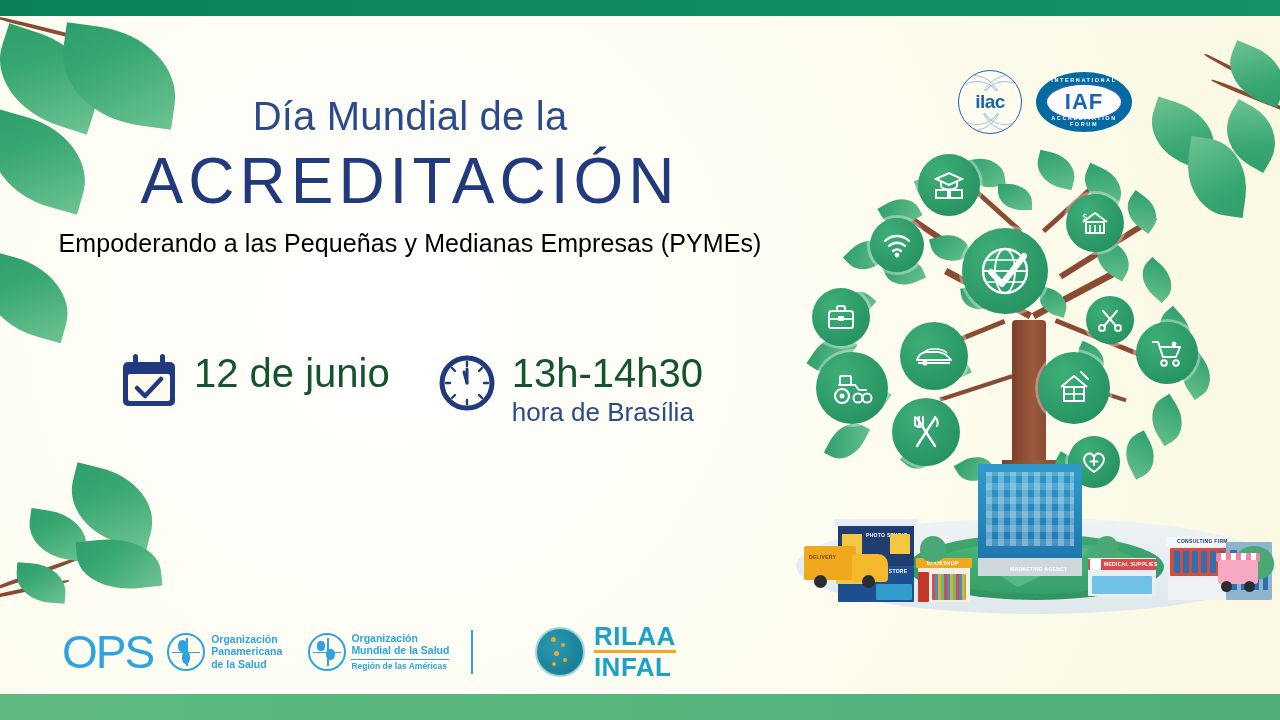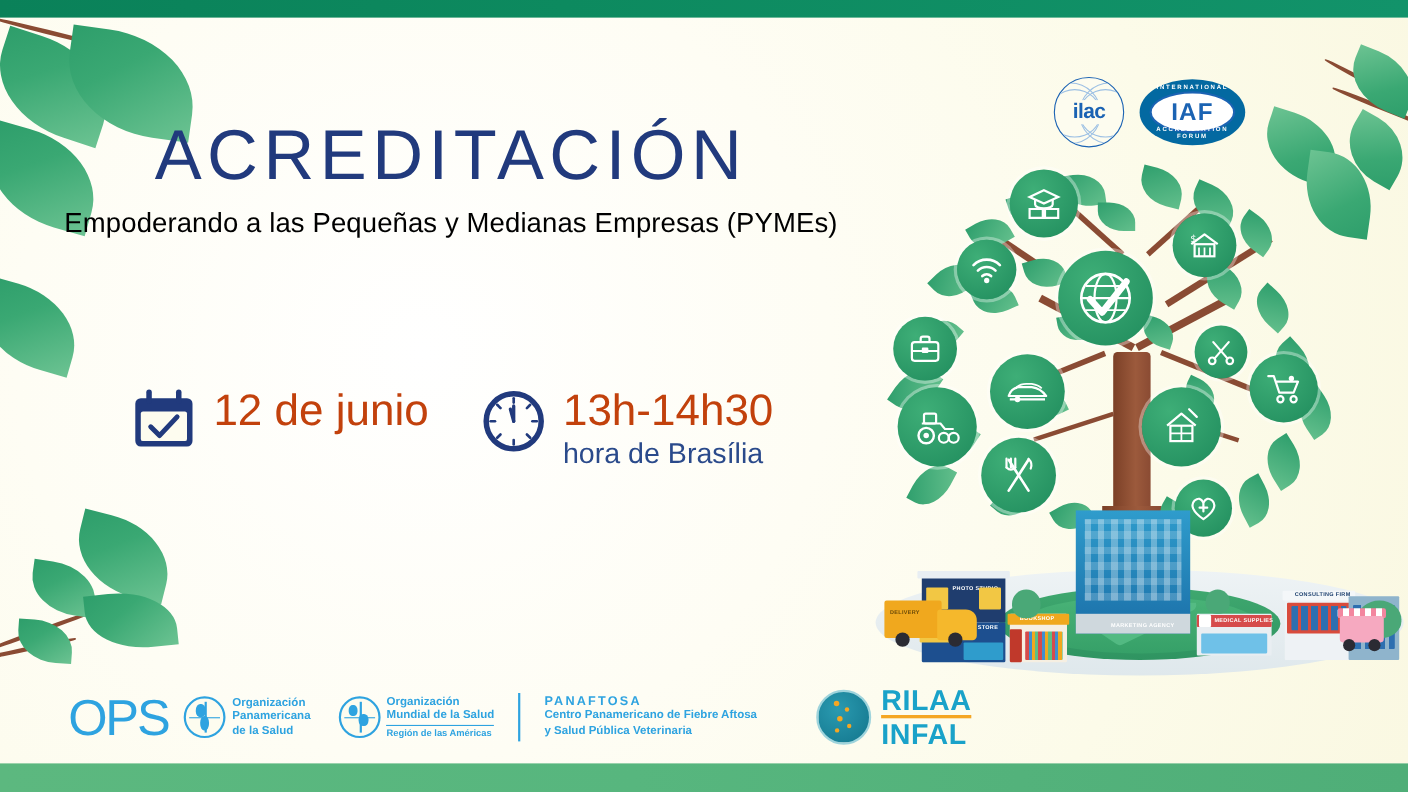--- a/index.html
+++ b/index.html
@@ -33,21 +33,21 @@
   .kicker{font-size:40px;color:#2a4a8b;letter-spacing:.2px;line-height:1;
     font-weight:400;}
   .title{font-size:64px;font-weight:400;color:#213a7d;letter-spacing:5px;
     line-height:1.04;margin-top:12px;}
   .subtitle{font-size:25px;color:#000000;margin-top:14px;letter-spacing:.1px;}
 
   
   .meta{position:absolute;left:118px;top:352px;display:flex;align-items:flex-start;gap:46px;}
   .meta-item{display:flex;align-items:flex-start;gap:14px;}
   .meta-txt{display:flex;flex-direction:column;}
-  .meta-main{font-size:40px;color:#c2410c;line-height:1.08;white-space:nowrap;}
+  .meta-main{font-size:40px;color:#14532d;line-height:1.08;white-space:nowrap;}
   .meta-sub{font-size:26px;color:#2a4a8b;line-height:1.2;margin-top:2px;white-space:nowrap;}
 
   .hashtag{position:absolute;left:345px;top:500px;font-size:27px;color:#4b4b4b;letter-spacing:.5px;}
 
   
   .acc-logos{position:absolute;left:958px;top:70px;display:flex;align-items:center;gap:14px;}
   .ilac-mark{width:62px;height:62px;border-radius:50%;border:1.5px solid #1b63b3;
     display:flex;align-items:center;justify-content:center;position:relative;overflow:hidden;background:#fdfcef;}
   .ilac-mark .ring{position:absolute;border:1px solid #9dc0e4;border-radius:50%;}
   .ilac-text{font-size:19px;font-weight:700;color:#1b63b3;letter-spacing:-.5px;z-index:2;
@@ -178,20 +178,21 @@
     <div class="iaf-mark">
       <span class="iaf-top">INTERNATIONAL</span>
       <div class="iaf-inner">
         <span class="iaf-text">IAF</span>
       </div>
       <span class="iaf-bot">ACCREDITATION FORUM</span>
     </div>
   </div>
 
   <div class="head">
+    <div class="kicker">Día Mundial de la</div>
     <div class="title">ACREDITACIÓN</div>
     <div class="subtitle">Empoderando a las Pequeñas y Medianas Empresas (PYMEs)</div>
   </div>
 
   <div class="meta">
     <div class="meta-item">
       <svg width="62" height="62" viewBox="0 0 62 62">
         <rect x="5" y="10" width="52" height="44" rx="5" fill="#213a7d"></rect>
         <rect x="10" y="22" width="42" height="27" rx="2" fill="#fdfcef"></rect>
         <rect x="15" y="2" width="5" height="13" rx="2.5" fill="#213a7d"></rect>
@@ -250,25 +251,20 @@
       </div>
       <div class="paho-lines">
         <div>Organización</div>
         <div>Mundial de la Salud</div>
         <span class="who-sub">Región de las Américas</span>
       </div>
     </div>
 
     <div class="divider"></div>
 
-    <div class="panaftosa">
-      <div class="pan-title">PANAFTOSA</div>
-      <div class="pan-line">Centro Panamericano de Fiebre Aftosa</div>
-      <div class="pan-line">y Salud Pública Veterinaria</div>
-    </div>
 
     <div class="rilaa">
       <div class="rilaa-globe">
         <div class="rilaa-dot" style="left:14px;top:8px;width:5px;height:5px;"></div>
         <div class="rilaa-dot" style="left:24px;top:14px;width:4px;height:4px;"></div>
         <div class="rilaa-dot" style="left:17px;top:22px;width:5px;height:5px;"></div>
         <div class="rilaa-dot" style="left:26px;top:29px;width:4px;height:4px;"></div>
         <div class="rilaa-dot" style="left:15px;top:33px;width:4px;height:4px;"></div>
       </div>
       <div class="rilaa-txt">

